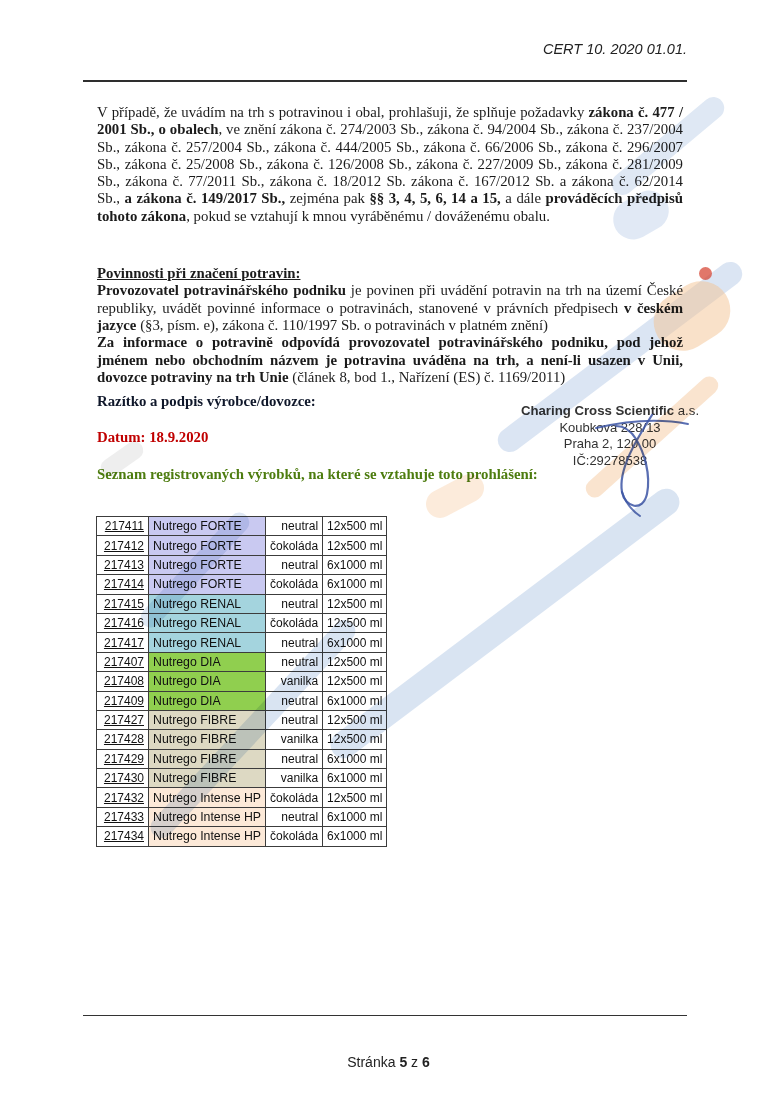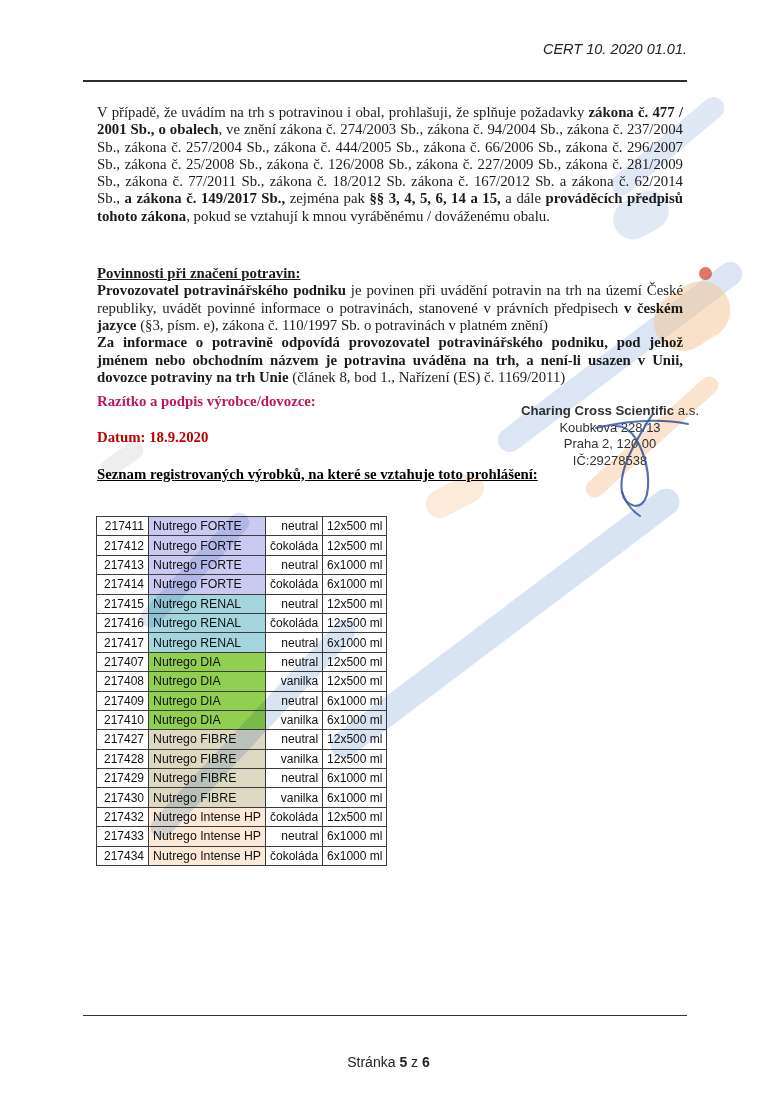--- a/index.html
+++ b/index.html
@@ -22,21 +22,21 @@
   .red3{margin-top:18px !important;width:462px;text-align:justify;line-height:18.5px;}
   
   .stamp{position:absolute;left:520px;top:403px;width:180px;text-align:center;
          font-family:"Liberation Sans",sans-serif;font-size:13px;line-height:16.5px;color:#333;z-index:2;}
   .stamp .company{font-size:13.2px;}
   .sig{position:absolute;left:556px;top:412px;z-index:3;}
   
   table.products{position:absolute;left:96px;top:516px;border-collapse:collapse;
         font-family:"Liberation Sans",sans-serif;font-size:12px;color:#111;z-index:2;}
   table.products td{border:1px solid #3c3c3c;height:18.4px;padding:0 4px;white-space:nowrap;}
-  td.c-code{width:43px;text-align:right;padding-right:7px;}
+  td.c-code{width:43px;text-align:right;padding-right:7px;text-decoration:underline;}
   td.c-name{width:108px;padding-left:5px;font-size:12.3px;}
   td.c-flavor{width:47px;text-align:right;margin-left:14px;}
   td.c-size{width:52px;padding-left:6px;}
   
   .rule-bottom{position:absolute;top:1015px;left:83px;width:604px;border-top:1.8px solid #333;z-index:2;}
   .footer{position:absolute;top:1024px;left:0;width:777px;text-align:center;
           font-family:"Liberation Sans",sans-serif;font-size:14px;color:#222;z-index:2;margin-top:30px;}
   
   .wm{position:absolute;inset:0;z-index:5;pointer-events:none;mix-blend-mode:multiply;}
   .wm i{position:absolute;display:block;border-radius:999px;}
@@ -61,23 +61,23 @@
   </div>
 
   <div class="hdr">CERT 10. 2020 01.01.</div>
   <div class="rule-top"></div>
 
   <div class="doc">
     <p class="p1"><span>V případě, že uvádím na trh s potravinou i obal, prohlašuji, že splňuje požadavky </span><span class="b">zákona č. 477 / 2001 Sb., o obalech</span><span>, ve znění zákona č. 274/2003 Sb., zákona č. 94/2004 Sb., zákona č. 237/2004 Sb., zákona č. 257/2004 Sb., zákona č. 444/2005 Sb., zákona č. 66/2006 Sb., zákona č. 296/2007 Sb., zákona č. 25/2008 Sb., zákona č. 126/2008 Sb., zákona č. 227/2009 Sb., zákona č. 281/2009 Sb., zákona č. 77/2011 Sb., zákona č. 18/2012 Sb. zákona č. 167/2012 Sb. a zákona č. 62/2014 Sb., </span><span class="b">a zákona č. 149/2017 Sb.,</span><span> zejména pak </span><span class="b">§§ 3, 4, 5, 6, 14 a 15,</span><span> a dále </span><span class="b">prováděcích předpisů tohoto zákona</span><span>, pokud se vztahují k mnou vyráběnému / dováženému obalu.</span></p>
     <p class="sec-heading">Povinnosti při značení potravin:</p>
     <p><span class="b">Provozovatel potravinářského podniku</span><span> je povinen při uvádění potravin na trh na území České republiky, uvádět povinné informace o potravinách, stanovené v právních předpisech </span><span class="b">v českém jazyce</span><span> (§3, písm. e), zákona č. 110/1997 Sb. o potravinách v platném znění)</span></p>
     <p><span class="b">Za informace o potravině odpovídá provozovatel potravinářského podniku, pod jehož jménem nebo obchodním názvem je potravina uváděna na trh, a není-li usazen v Unii, dovozce potraviny na trh Unie</span><span> (článek 8, bod 1., Nařízení (ES) č. 1169/2011)</span></p>
-    <p class="red-line red1" style="color: #be185d;">Razítko a podpis výrobce/dovozce:</p>
+    <p class="red-line red1" style="color: #0f172a;">Razítko a podpis výrobce/dovozce:</p>
     <p class="red-line red2" style="color: rgb(192, 0, 0);">Datum: 18.9.2020</p>
-    <p class="red-line red3" style="color: #000000; text-decoration: underline;">Seznam registrovaných výrobků, na které se vztahuje toto prohlášení:</p>
+    <p class="red-line red3" style="color: #4d7c0f;">Seznam registrovaných výrobků, na které se vztahuje toto prohlášení:</p>
   </div>
 
   <div class="stamp">
     <div class="company"><span class="b">Charing Cross Scientific</span><span> a.s.</span></div>
     <div>Koubkova 228/13</div>
     <div>Praha 2, 120 00</div>
     <div>IČ:29278538</div>
   </div>
 
   <svg class="sig" width="150" height="108" viewBox="0 0 150 108">
@@ -142,26 +142,20 @@
           <td class="c-flavor">vanilka</td>
           <td class="c-size">12x500 ml</td>
         </tr>
         <tr>
           <td class="c-code">217409</td>
           <td class="c-name" style="background: rgb(144, 207, 79);">Nutrego DIA</td>
           <td class="c-flavor">neutral</td>
           <td class="c-size">6x1000 ml</td>
         </tr>
         <tr>
-          <td class="c-code">217410</td>
-          <td class="c-name" style="background: rgb(144, 207, 79);">Nutrego DIA</td>
-          <td class="c-flavor">vanilka</td>
-          <td class="c-size">6x1000 ml</td>
-        </tr>
-        <tr>
           <td class="c-code">217427</td>
           <td class="c-name" style="background: rgb(221, 217, 195);">Nutrego FIBRE</td>
           <td class="c-flavor">neutral</td>
           <td class="c-size">12x500 ml</td>
         </tr>
         <tr>
           <td class="c-code">217428</td>
           <td class="c-name" style="background: rgb(221, 217, 195);">Nutrego FIBRE</td>
           <td class="c-flavor">vanilka</td>
           <td class="c-size">12x500 ml</td>

